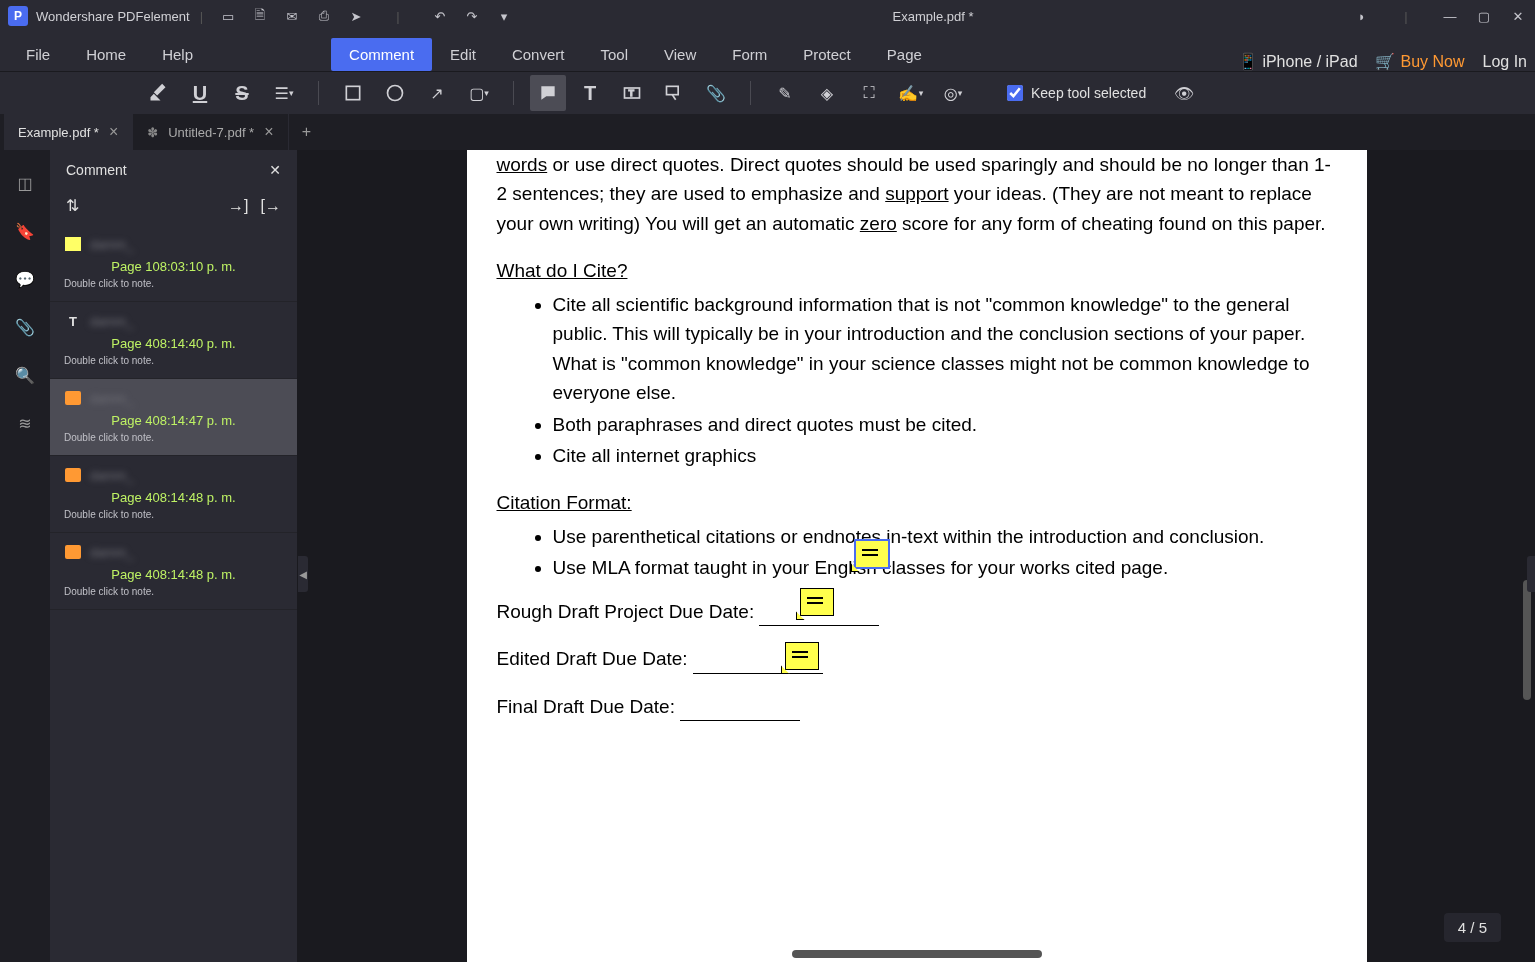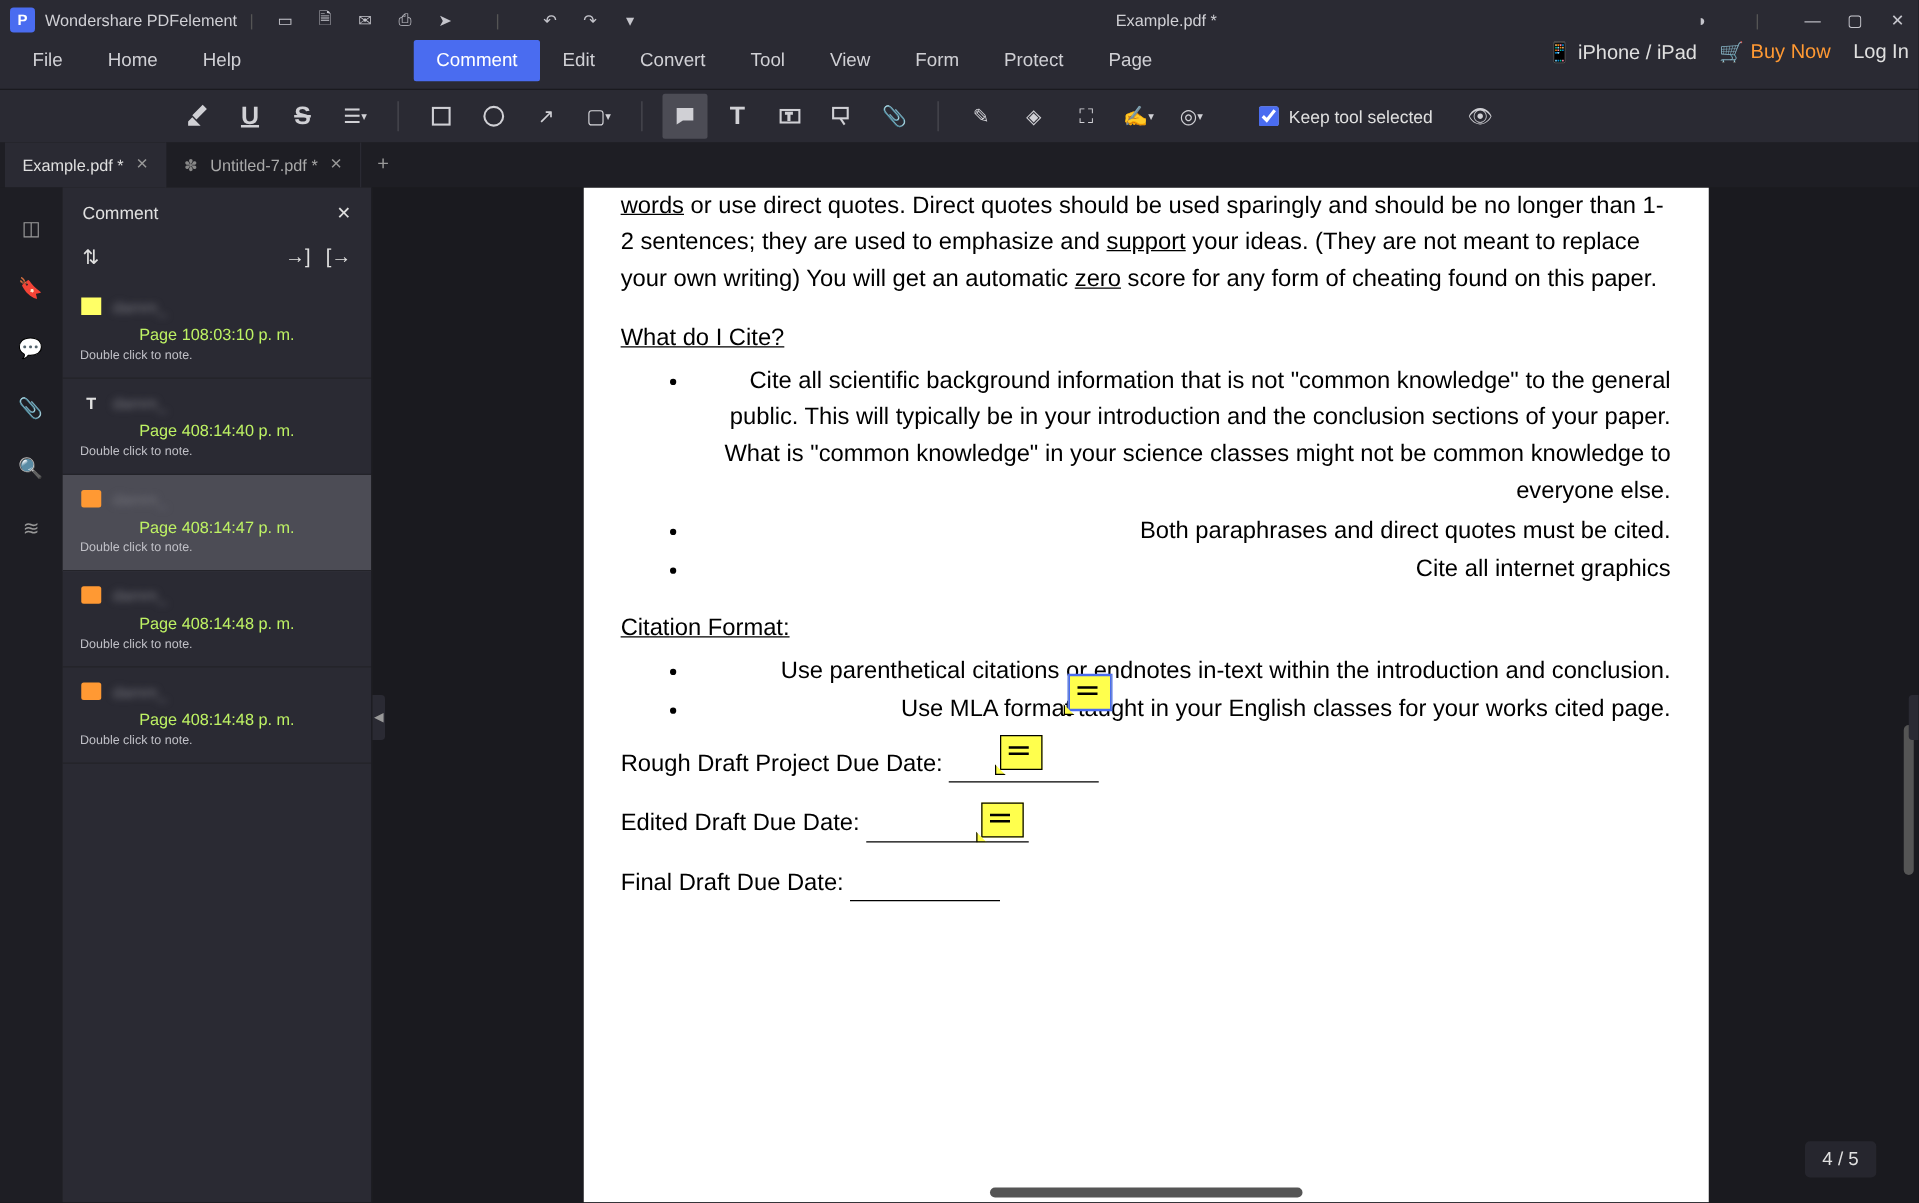--- a/index.html
+++ b/index.html
@@ -8,21 +8,21 @@
 
 .title-bar { height:32px; background:#2a2a33; display:flex; align-items:center; padding:0 8px; color:#d0d0d5; font-size:13px; }
 .app-logo { width:20px; height:20px; background:#4a6cf0; border-radius:3px; margin-right:8px; display:flex; align-items:center; justify-content:center; font-weight:bold; color:#fff; font-size:12px; }
 .title-bar .sep { color:#555; margin:0 10px; }
 .qat { display:flex; gap:14px; margin-left:6px; }
 .qat span, .win-controls span { width:18px; height:18px; display:flex; align-items:center; justify-content:center; color:#c5c5cc; cursor:pointer; }
 .doc-title { flex:1; text-align:center; }
 .win-controls { display:flex; gap:16px; margin-left:auto; }
 
 
-.menu-bar { height:40px; background:#2a2a33; display:flex; align-items:flex-start; padding:0 8px; border-bottom:1px solid #1a1a1f; }
+.menu-bar { height:40px; background:#2a2a33; display:flex; align-items:flex-end; padding:0 8px; border-bottom:1px solid #1a1a1f; }
 .menu-item { padding:8px 18px; font-size:15px; color:#d0d0d5; cursor:pointer; border-radius:2px; }
 .menu-item.active { background:#4a6cf0; color:#fff; }
 .menu-right { margin-left:auto; display:flex; align-items:center; gap:18px; }
 .buy { color:#ff9933; display:flex; align-items:center; gap:5px; }
 
 
 .toolbar { height:42px; background:#2a2a33; display:flex; align-items:center; padding:0 140px; gap:6px; }
 .tool { width:36px; height:36px; display:flex; align-items:center; justify-content:center; cursor:pointer; border-radius:2px; color:#d0d0d5; }
 .tool.active { background:#4c4c55; }
 .tool svg { width:20px; height:20px; }
@@ -57,21 +57,21 @@
 .ci-author { color:#707078; filter:blur(3px); }
 .ci-row2 { display:flex; justify-content:center; font-size:13px; margin:6px 0 4px; color:#bef264; }
 .ci-note { font-size:10px; color:#c0c0c7; }
 
 
 .viewer { flex:1; background:#1a1a1f; position:relative; overflow:hidden; display:flex; justify-content:center; }
 .page { width:900px; background:#fff; color:#000; margin-top:0; padding:0 30px 160px; font-family:"Comic Sans MS","Segoe Script",cursive; font-size:19px; line-height:1.55; position:relative; }
 .page p { margin-bottom:10px; }
 .ul-word { text-decoration:underline; }
 .h { text-decoration:underline; font-weight:normal; margin-top:18px; display:block; }
-.page ul { margin:4px 0 12px 56px;text-align:right; }
+.page ul { margin:4px 0 12px 56px; }
 .page li { margin-bottom:2px; }
 .blank { display:inline-block; border-bottom:1.5px solid #000; vertical-align:bottom; }
 .sticky { position:absolute; width:34px; height:28px; background:#ffff4d; border:1.5px solid #000; cursor:pointer; }
 .sticky.sel { box-shadow:0 0 0 1px #4a6cf0; border:1.5px solid #4a6cf0; }
 .sticky::before { content:""; position:absolute; left:6px; top:8px; width:16px; height:2px; background:#000; box-shadow:0 5px 0 #000; }
 .sticky::after { content:""; position:absolute; left:-5px; bottom:-5px; width:8px; height:8px; background:#ffff4d; border-left:1.5px solid #000; border-bottom:1.5px solid #000; clip-path:polygon(0 0,100% 100%,0 100%); }
 
 .page-ind { position:absolute; right:34px; bottom:20px; background:rgba(40,40,48,.9); color:#e0e0e0; padding:6px 14px; border-radius:4px; font-size:15px; }
 .collapse-handle { position:absolute; left:298px; top:50%; width:10px; height:36px; background:#2a2a33; border-radius:0 3px 3px 0; display:flex; align-items:center; justify-content:center; color:#999; cursor:pointer; font-size:10px; }
 .right-handle { position:absolute; right:0; top:50%; width:8px; height:36px; background:#2a2a33; border-radius:3px 0 0 3px; cursor:pointer; }

